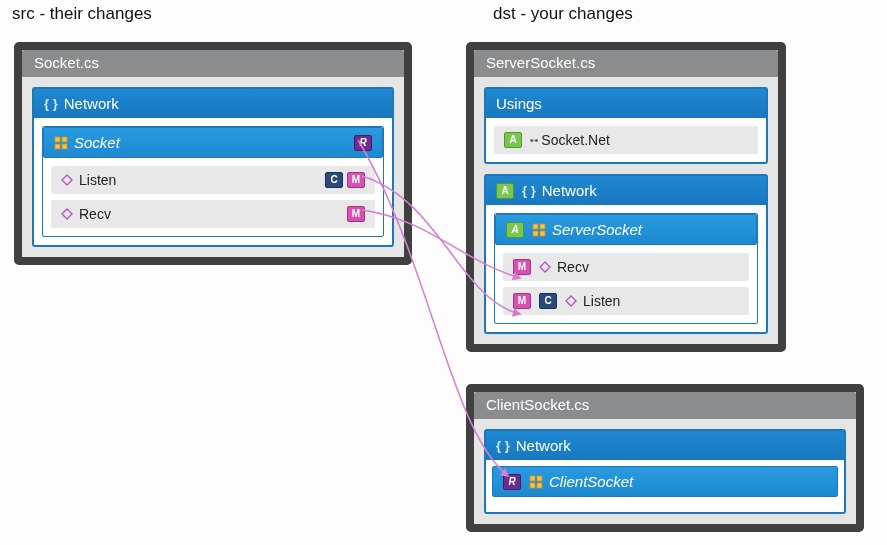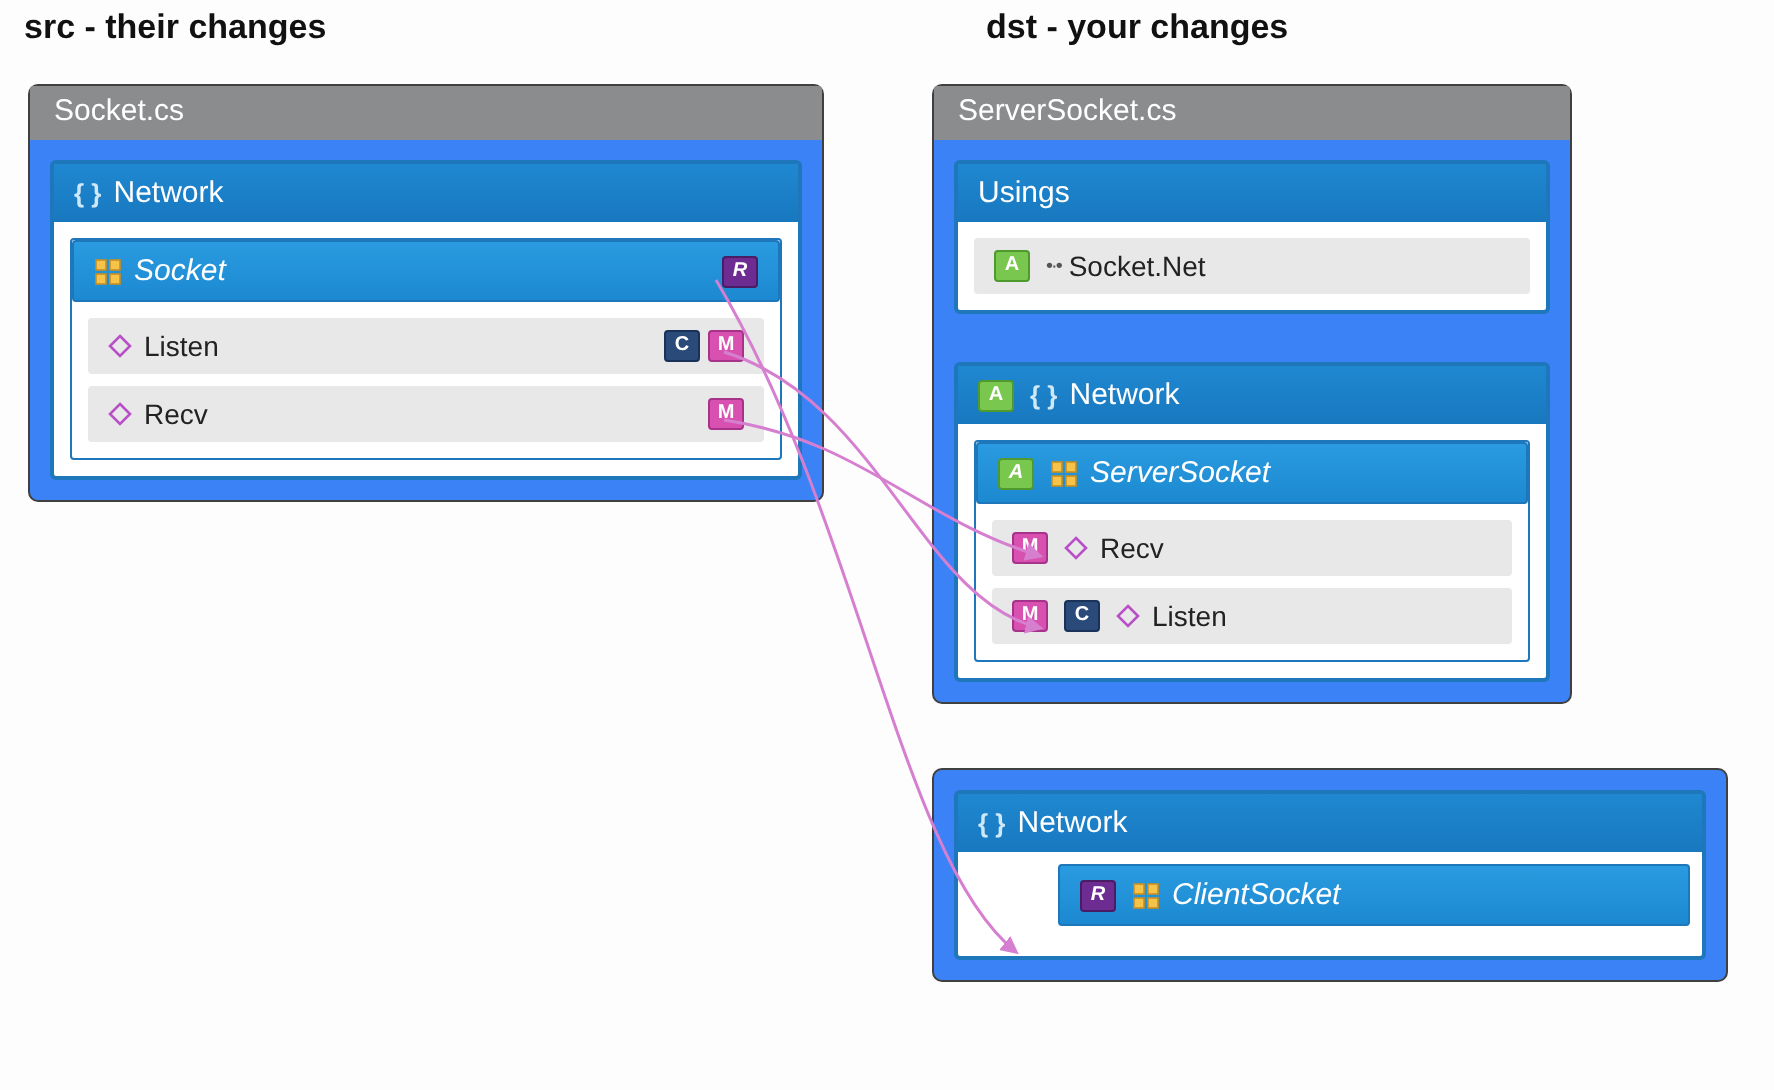--- a/index.html
+++ b/index.html
@@ -10,44 +10,44 @@
     background: #fdfdfd;
     color: #222;
     width: 887px;
     height: 545px;
     position: relative;
     overflow: hidden;
   }
   .col-label {
     position: absolute;
     font-size: 17px;
-    font-weight: 700;
+    font-weight: 400;
     color: #111;
   }
   .file-box {
     position: absolute;
-    border: 1px solid #404040;
+    border: 8px solid #404040;
     border-radius: 5px;
-    background: #3b82f6;
+    background: #e5e5e5;
   }
   .file-title {
     background: #8a8c8e;
     color: #fff;
     font-size: 15px;
     padding: 4px 12px 6px 12px;
     border-radius: 2px 2px 0 0;
   }
   .inner {
     padding: 10px;
   }
   .blue-box {
     border: 2px solid #1e77bb;
     border-radius: 3px;
     background: #fff;
-    margin-bottom: 24px;
+    margin-bottom: 10px;
   }
   .blue-box:last-child { margin-bottom: 0; }
   .blue-title {
     background: linear-gradient(#1f88d1, #1878bf);
     color: #fff;
     font-size: 15px;
     padding: 6px 10px;
     display: flex;
     align-items: center;
   }
@@ -253,28 +253,29 @@
             </div>
           </div>
         </div>
       </div>
     </div>
 
   </div>
 </div>
 
 <div class="file-box" style="left:466px; top:384px; width:398px;">
+  <div class="file-title">ClientSocket.cs</div>
   <div class="inner">
     <div class="blue-box">
       <div class="blue-title">
         <span class="icon ns-icon">{ }</span>
         <span>Network</span>
       </div>
       <div class="blue-inner" style="padding:6px;">
-        <div class="class-title-bar" style="border-radius:2px;margin-left:44px;">
+        <div class="class-title-bar" style="border-radius:2px;">
           <span class="badge badge-R badge-left">R</span>
           <span class="icon class-icon">
             <svg width="14" height="14" viewBox="0 0 14 14">
                 <g fill="#f6c34a" stroke="#c98f1f" stroke-width="0.8">
                   <rect x="1" y="1" width="5" height="5"></rect>
                   <rect x="8" y="1" width="5" height="5"></rect>
                   <rect x="1" y="8" width="5" height="5"></rect>
                   <rect x="8" y="8" width="5" height="5"></rect>
                 </g>
               </svg>

